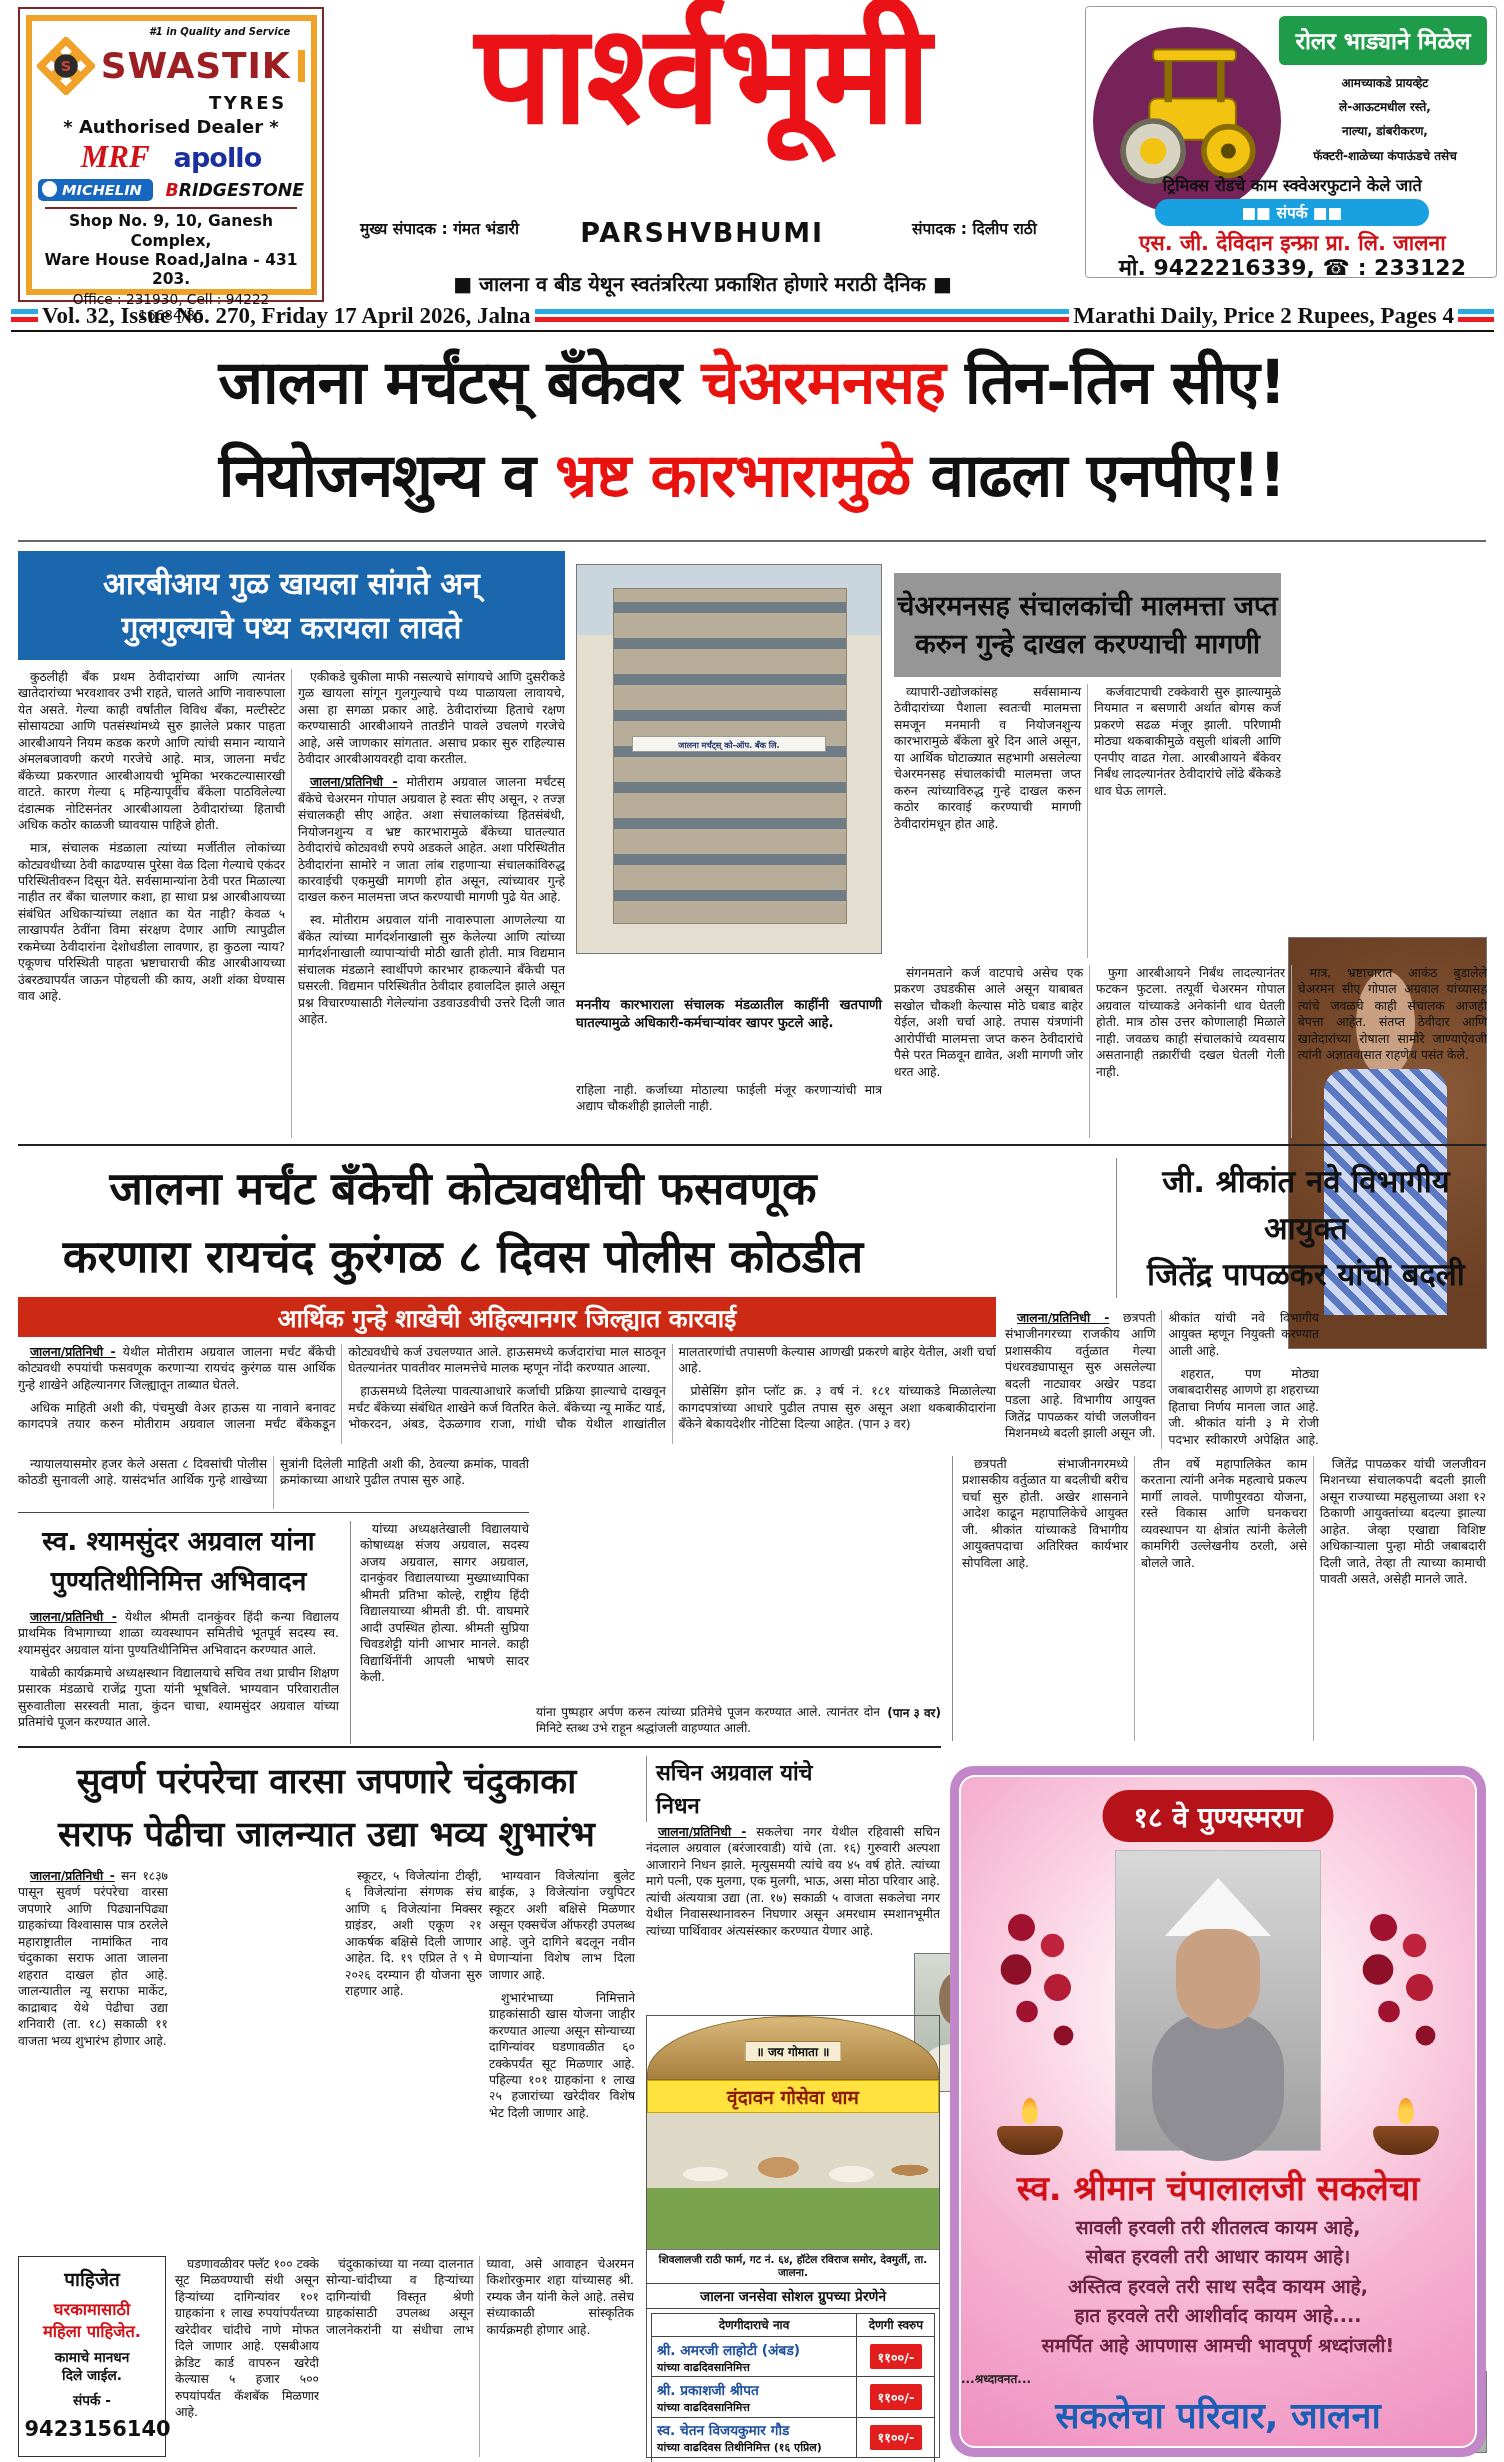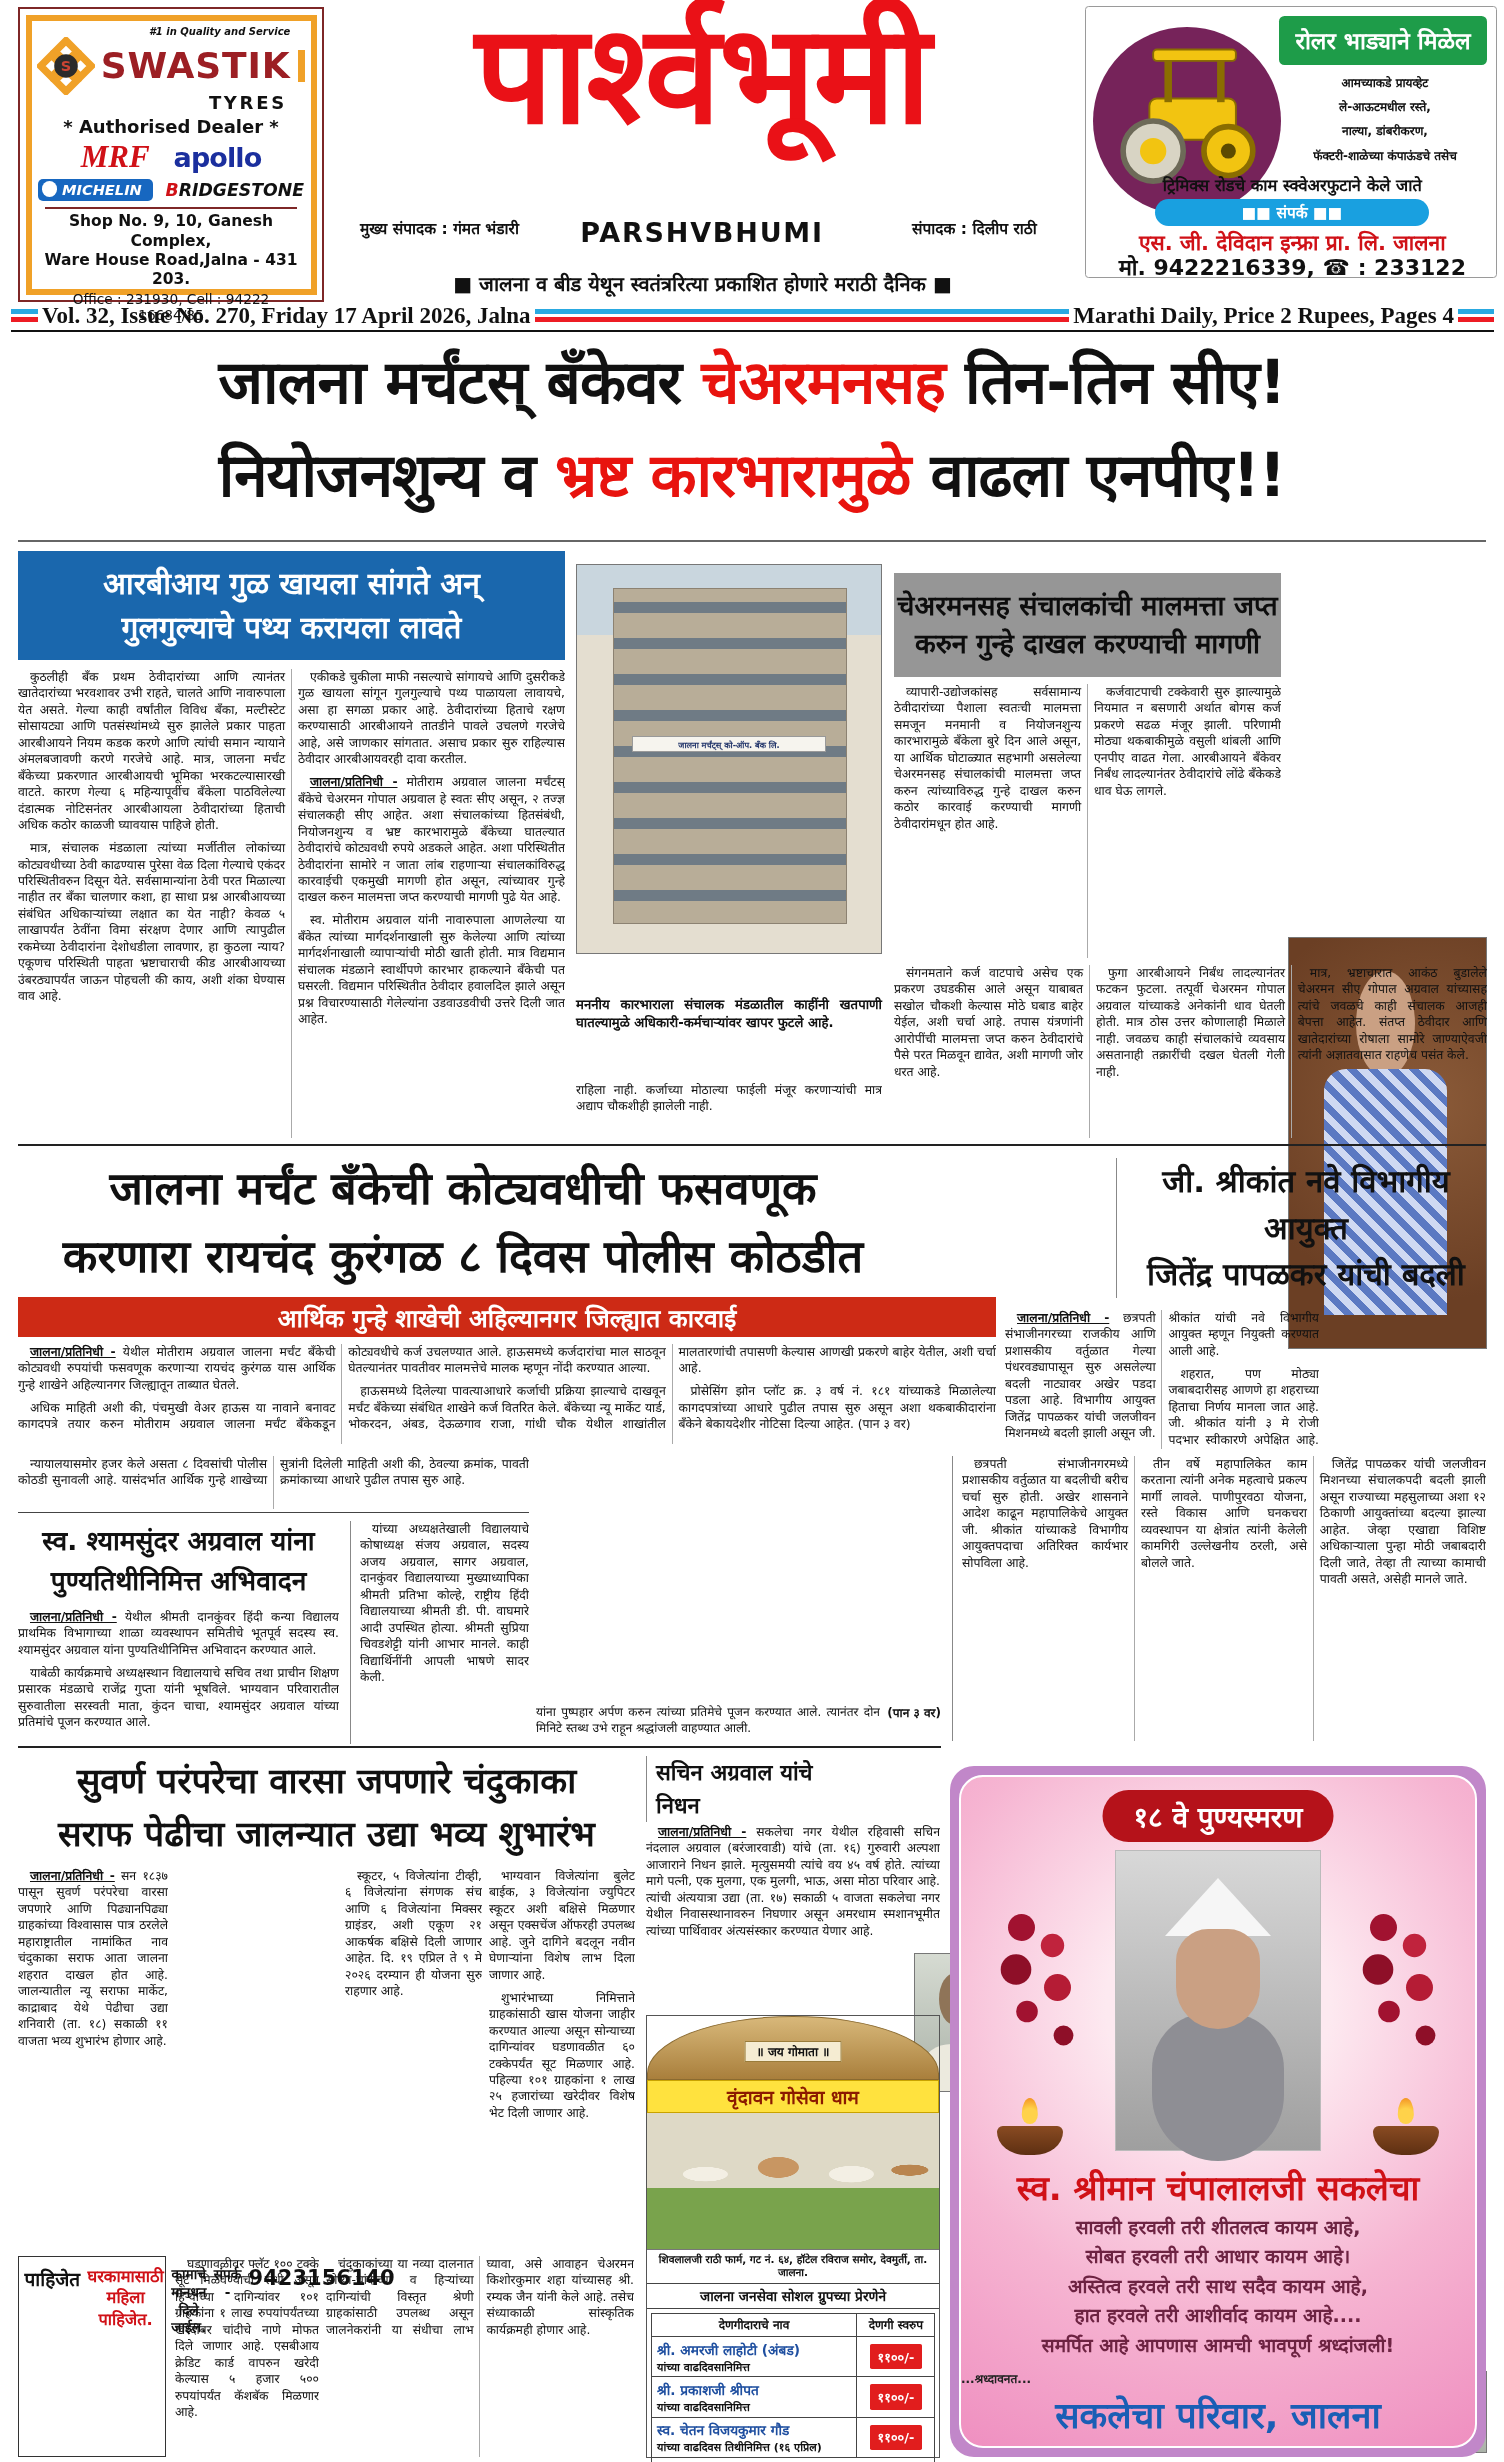--- a/index.html
+++ b/index.html
@@ -86,37 +86,37 @@
 .gt-row:first-child{border-top:0}
 .gt-name{flex:1;padding:2.7px 5.5px}
 .gt-amt{width:78px;border-left:1.4px solid #444;display:flex;align-items:center;justify-content:center}
 .gt-head{font-weight:bold;text-align:center;background:#fff}
 .gt-nm{color:#1f4fa0;font-weight:900;font-size:13.7px}
 .gt-sub{font-weight:bold;font-size:11px}
 .amtbox{background:#e11d1d;color:#fff;font-weight:900;font-size:12.8px;padding:3.6px 7.3px;border-radius:1.8px}
 .gt-foot{font-weight:900;text-align:right;padding:1.8px 7.3px}
 
 .memorial{background:#c187c9;border-radius:24px;padding:9px}
-.mem-in{position:relative;height:100%;border:2.7px solid #fff;border-radius:24px;overflow:hidden;
+.mem-in{position:relative;height:100%;border:2.7px solid #fff;border-radius:16px;overflow:hidden;
  background:radial-gradient(circle at 50% 34%,#fde9f0 0 22%,#f6b5d2 60%,#ef8fc0 100%)}
 .mem-pill{position:absolute;left:50%;top:12.8px;transform:translateX(-50%);background:#b5121a;color:#fff;font-weight:900;font-size:28px;padding:7.3px 31px;border-radius:27px;white-space:nowrap}
 .mem-ph{position:absolute;left:50%;top:73px;transform:translateX(-50%);width:206px;height:301px;background:linear-gradient(#d8d8d8,#9f9f9f);border:0.9px solid #bbb}
 .mem-ph::before{content:"";position:absolute;left:50%;top:27px;transform:translateX(-50%);width:0;height:0;border-left:53px solid transparent;border-right:53px solid transparent;border-bottom:58px solid #f6f6f6}
 .mem-ph::after{content:"";position:absolute;left:50%;top:78px;transform:translateX(-50%);width:84px;height:100px;border-radius:42px 42px 55px 55px;background:#caa083;box-shadow:0 108px 0 24px #8e8e94}
 .flw{position:absolute;width:27px;height:27px;border-radius:50%;background:#a11230;
  box-shadow:31px 18px 0 -1.8px #c0233d,-5.5px 42px 0 1.8px #8e0f28,36px 60px 0 0 #b51c35,5.5px 84px 0 -2.7px #a11230,42px 108px 0 -3.6px #8e0f28}
 .diya{position:absolute;width:66px;height:57px}
 .diya::before{content:"";position:absolute;left:50%;top:0;transform:translateX(-50%);width:16.4px;height:25.5px;border-radius:50% 50% 50% 50%/64% 64% 36% 36%;background:radial-gradient(circle at 50% 72%,#ffd24a 40%,#f28c1e)}
 .diya::after{content:"";position:absolute;bottom:0;left:0;width:66px;height:29px;border-radius:7.3px 7.3px 36px 36px/7.3px 7.3px 29px 29px;background:linear-gradient(#8a4b22,#5d2f12)}
 .mem-name{position:absolute;left:0;top:387px;width:100%;text-align:center;color:#d01117;font-weight:900;font-size:34px}
 .mem-poem{position:absolute;left:0;top:436px;width:100%;text-align:center;color:#6d2342;font-weight:bold;font-size:19px;line-height:1.55}
 .mem-shr{position:absolute;left:0;top:593px;width:100%;font-weight:900;font-size:12px;color:#222}
 .mem-fam{position:absolute;left:0;top:613px;width:100%;text-align:center;color:#1a5eb5;font-weight:900;font-size:36px}
 
-.wanted{border:1.8px solid #333;text-align:center;padding:9px 5.5px;display:flex;flex-direction:row;gap:7.3px}
+.wanted{border:1.8px solid #333;text-align:center;padding:9px 5.5px;display:flex;flex-direction:column;gap:7.3px}
 .w-title{font-weight:900;font-size:19px}
 .w-red{color:#d01117;font-weight:900;font-size:16.4px;line-height:1.3}
 .w-blk{font-weight:bold;font-size:13.7px;line-height:1.3}
 .w-ph{font-weight:900;font-size:21px}
 .roof{background:linear-gradient(#d8b87a,#a97f3c);border-radius:50% 50% 0 0/90% 90% 0 0;position:relative;border:0.9px solid #8a6a30}
 .roof-band{position:absolute;left:50%;top:24px;transform:translateX(-50%);background:#f5ecd2;border:0.9px solid #9a7c3a;font-size:12px;font-weight:bold;padding:0.9px 11px;white-space:nowrap}
 .gname{background:#ffe23e;color:#8b1a00;font-weight:900;font-size:19px;text-align:center;display:flex;align-items:center;justify-content:center;border:0.9px solid #c9a300}
 .gaddr{font-size:10.5px;font-weight:bold;text-align:center;line-height:1.3}
 .ginsp{font-weight:900;font-size:13.7px;text-align:center;border-top:1.8px solid #444;border-bottom:1.4px solid #444;padding:2.7px 0}
 .vline{border-left:1.4px solid #888}

